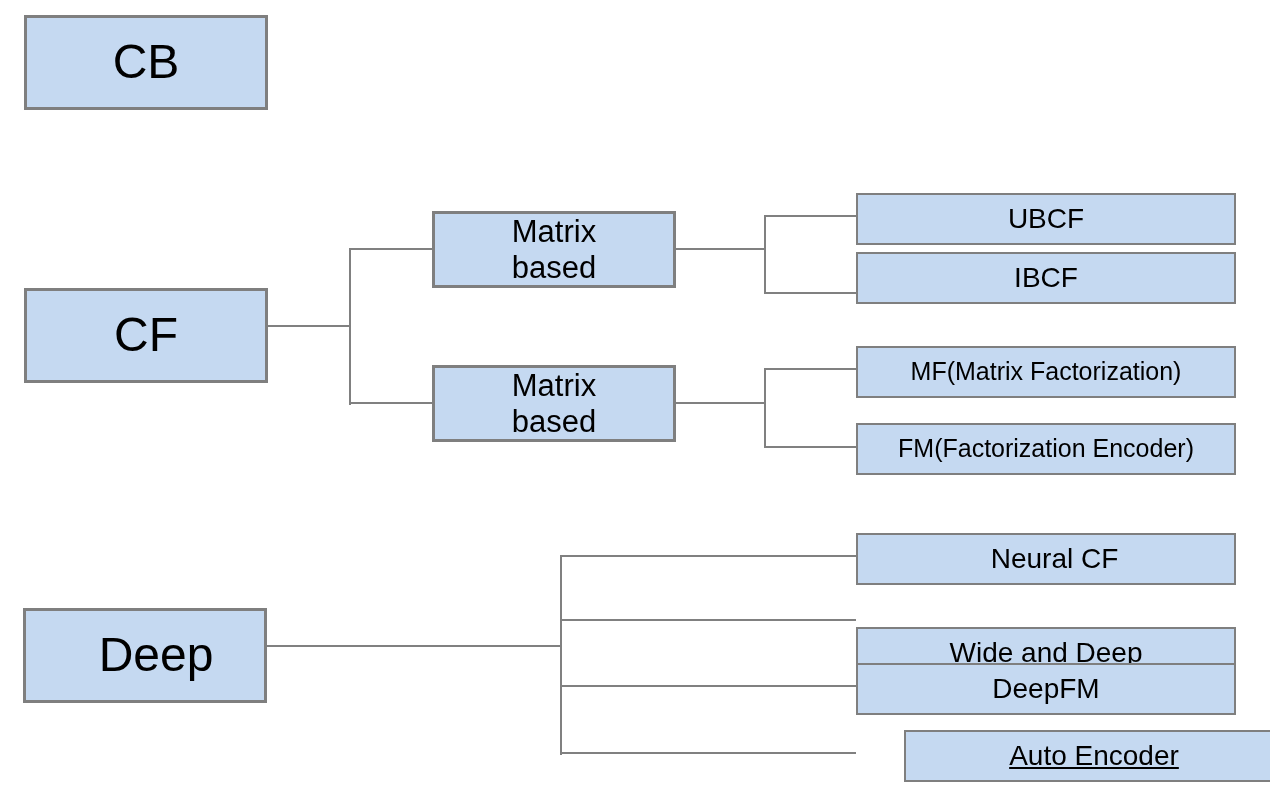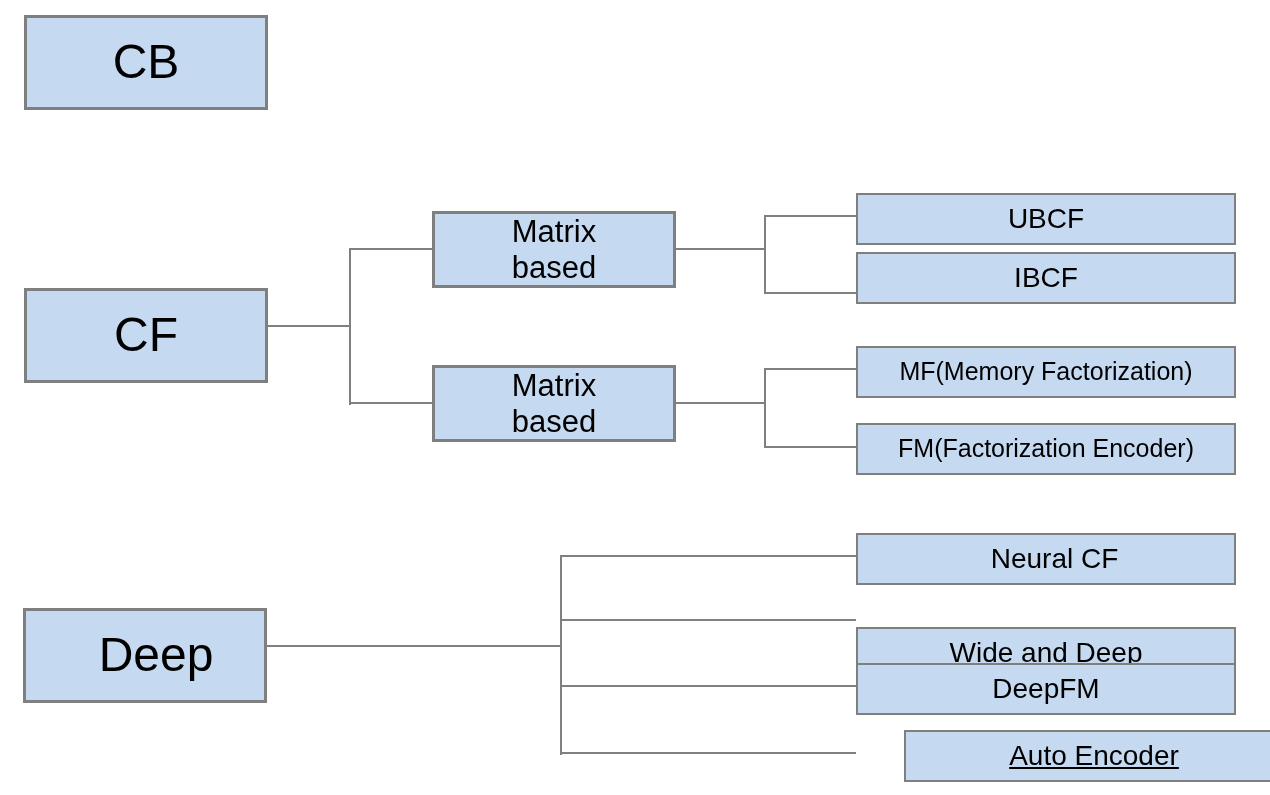--- a/index.html
+++ b/index.html
@@ -81,21 +81,21 @@
 based</span>
   </div>
 
   <div class="node small" id="n-ubcf">
     <span class="node-label">UBCF</span>
   </div>
   <div class="node small" id="n-ibcf">
     <span class="node-label">IBCF</span>
   </div>
   <div class="node small smaller" id="n-mf">
-    <span class="node-label">MF(Memory Factorization)</span>
+    <span class="node-label">MF(Matrix Factorization)</span>
   </div>
   <div class="node small smaller" id="n-fm">
     <span class="node-label">FM(Factorization Encoder)</span>
   </div>
   <div class="node small" id="n-ncf">
     <span class="node-label">Neural CF</span>
   </div>
   <div class="node small" id="n-wad">
     <span class="node-label">Wide and Deep</span>
   </div>

